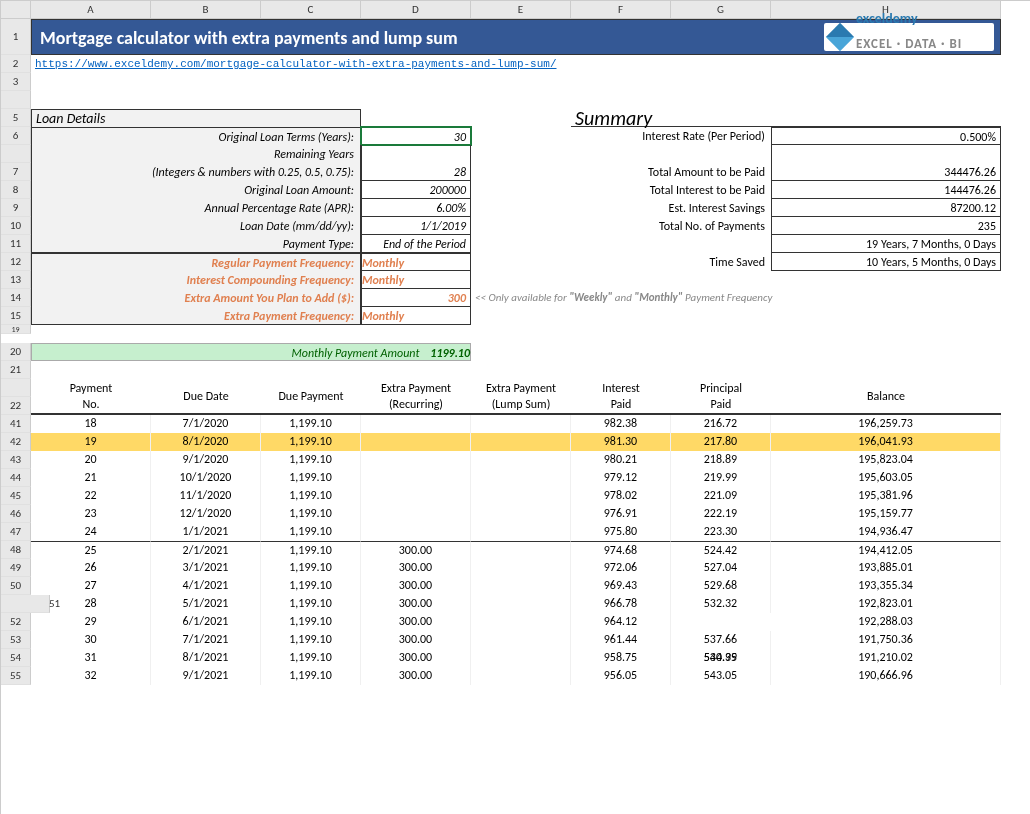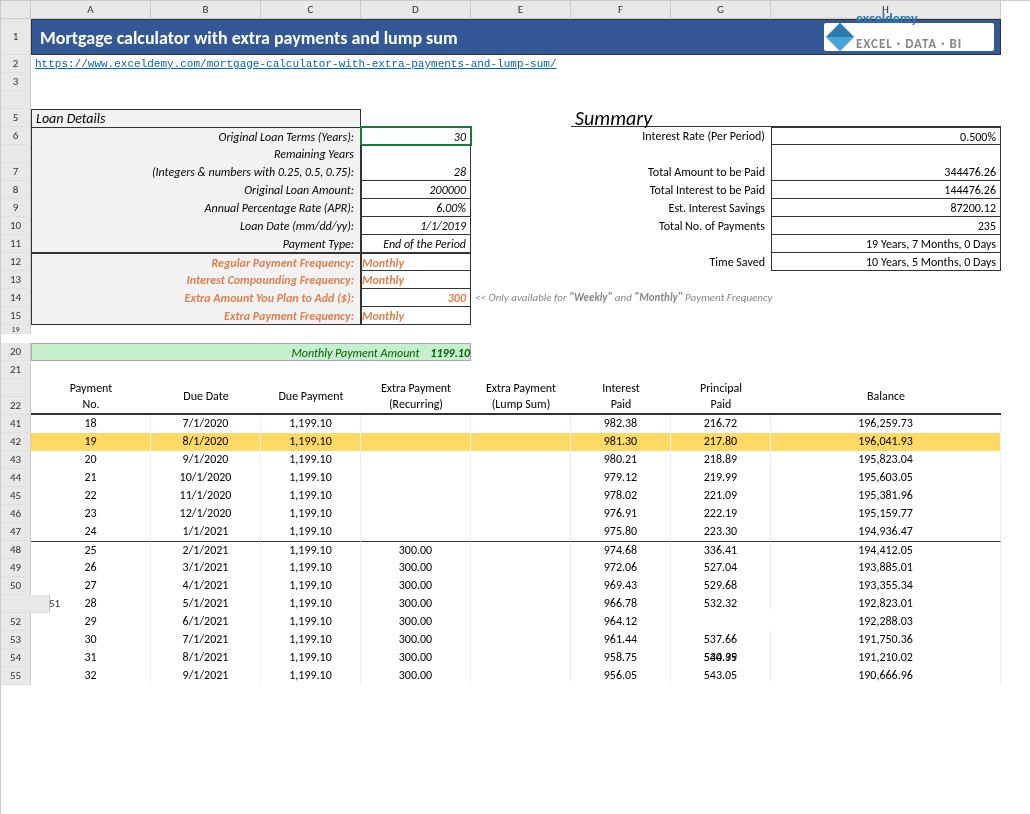--- a/index.html
+++ b/index.html
@@ -303,21 +303,21 @@
     <div class="data-cell" style="grid-area: 29 / 7;">975.80</div>
     <div class="data-cell" style="grid-area: 29 / 8;">223.30</div>
     <div class="data-cell" style="grid-area: 29 / 9; text-align: center;">194,936.47</div>
     <div class="rownum" style="grid-area: 30 / 1;">48</div>
     <div class="data-cell sep-top" style="grid-area: 30 / 2;">25</div>
     <div class="data-cell sep-top" style="grid-area: 30 / 3;">2/1/2021</div>
     <div class="data-cell sep-top" style="grid-area: 30 / 4;">1,199.10</div>
     <div class="data-cell sep-top" style="grid-area: 30 / 5;">300.00</div>
     <div class="data-cell sep-top" style="grid-area: 30 / 6;"></div>
     <div class="data-cell sep-top" style="grid-area: 30 / 7;">974.68</div>
-    <div class="data-cell sep-top" style="grid-area: 30 / 8;">336.41</div>
+    <div class="data-cell sep-top" style="grid-area: 30 / 8;">524.42</div>
     <div class="data-cell sep-top" style="grid-area: 30 / 9; text-align: center;">194,412.05</div>
     <div class="rownum" style="grid-area: 31 / 1;">49</div>
     <div class="data-cell" style="grid-area: 31 / 2;">26</div>
     <div class="data-cell" style="grid-area: 31 / 3;">3/1/2021</div>
     <div class="data-cell" style="grid-area: 31 / 4;">1,199.10</div>
     <div class="data-cell" style="grid-area: 31 / 5;">300.00</div>
     <div class="data-cell" style="grid-area: 31 / 6;"></div>
     <div class="data-cell" style="grid-area: 31 / 7;">972.06</div>
     <div class="data-cell" style="grid-area: 31 / 8;">527.04</div>
     <div class="data-cell" style="grid-area: 31 / 9; text-align: center;">193,885.01</div>

